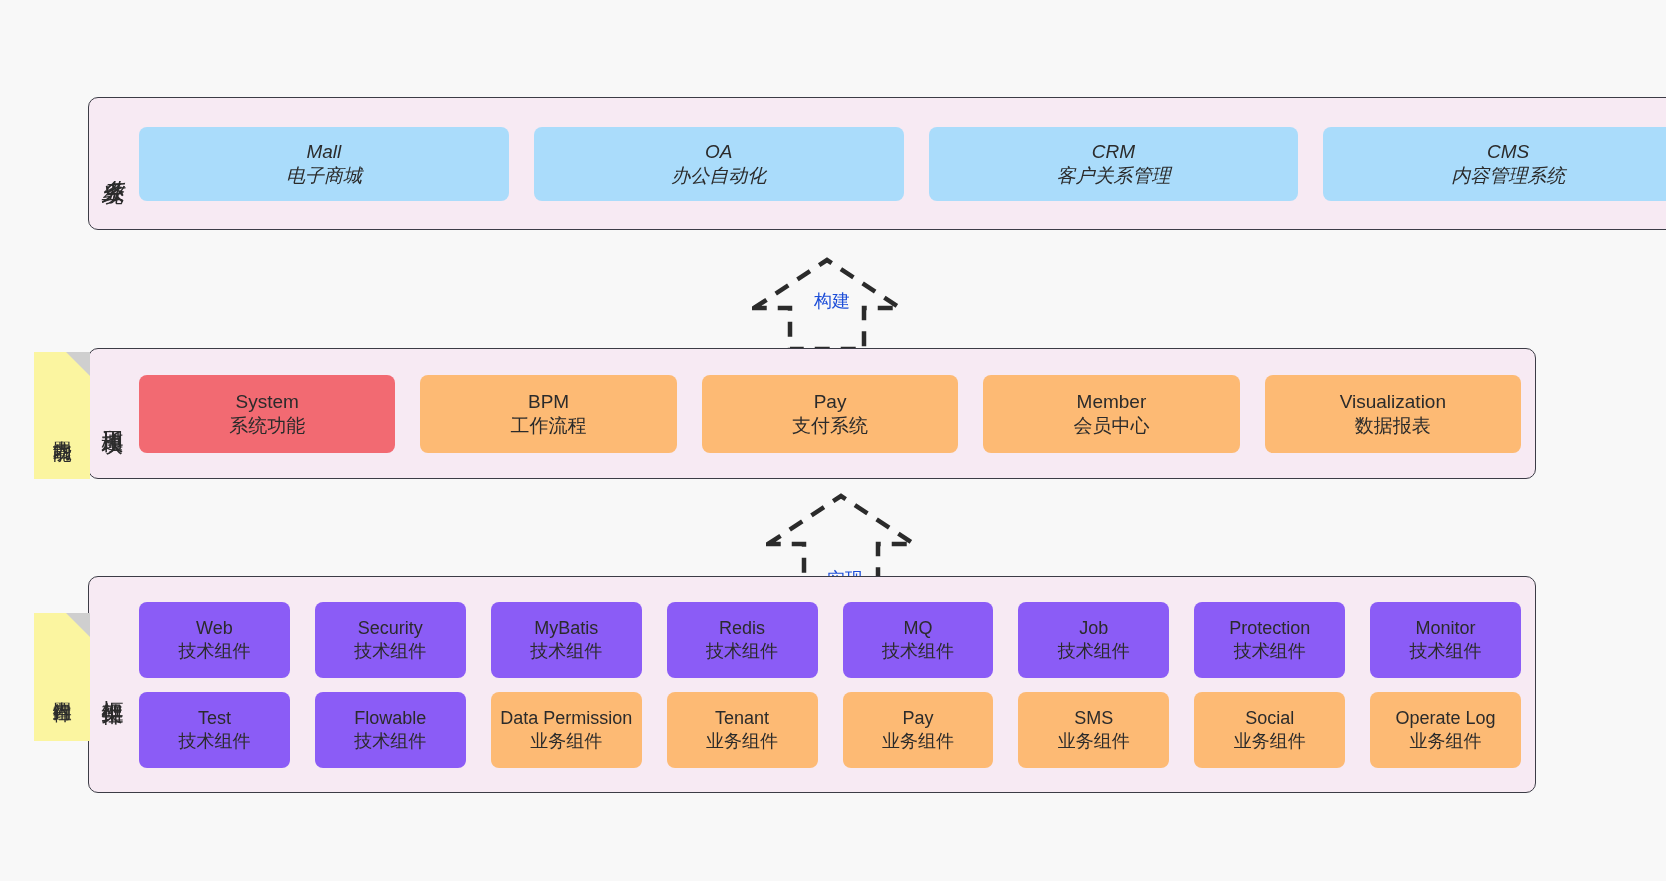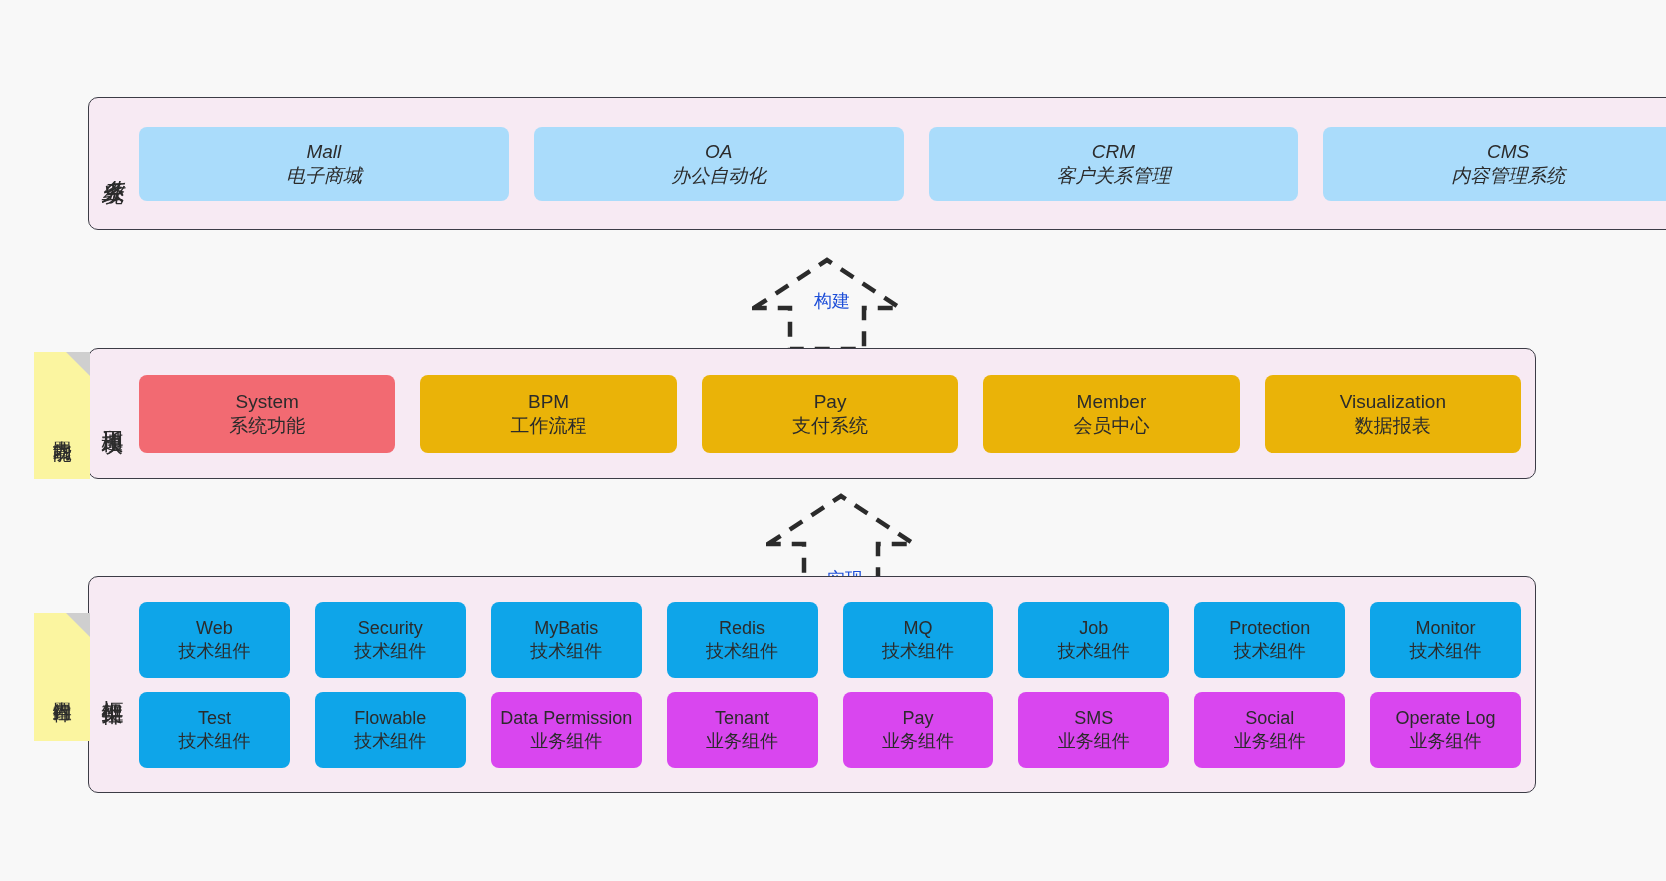--- a/index.html
+++ b/index.html
@@ -75,23 +75,23 @@
     font-size: 19px;
     line-height: 1.26;
     color: #2b2b2b;
   }
   .cell .t1 { display: block; }
   .cell .t2 { display: block; }
 
   
   .c-blue      { background: #aadcfb; }
   .c-red       { background: #f26a72; }
-  .c-pink      { background: #eab308; }
-  .c-green     { background: #0ea5e9; }
-  .c-lgreen    { background: #d946ef; }
+  .c-pink      { background: #fdba74; }
+  .c-green     { background: #8b5cf6; }
+  .c-lgreen    { background: #fdba74; }
 
   
   #layer-business {
     left: 88px;  top: 97px;
     width: 1620px; height: 133px; font-style: italic;
   }
   #layer-business .cell { height: 74px; }
 
   
   #layer-modules {

